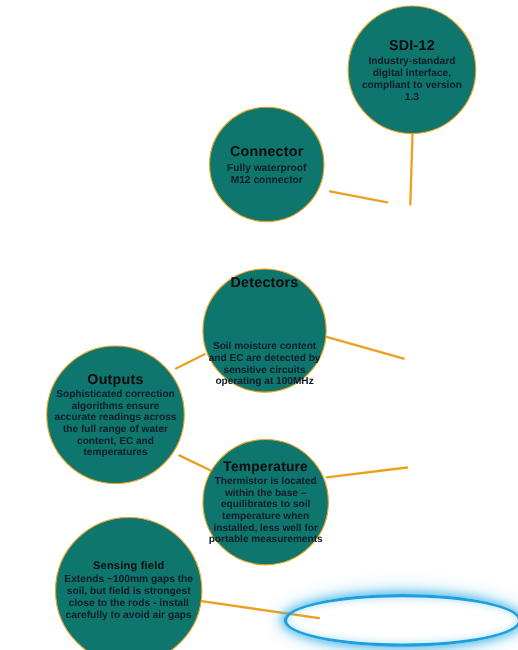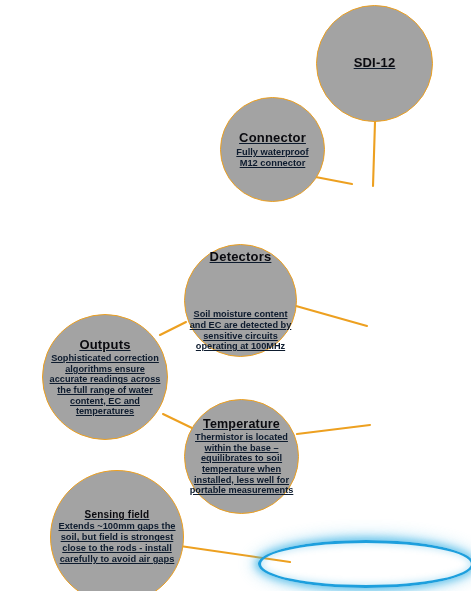--- a/index.html
+++ b/index.html
@@ -26,29 +26,28 @@
     left: 0; top: 0;
     width: 471px;
     height: 591px;
     pointer-events: none;
   }
   .callout {
     position: absolute;
     box-sizing: border-box;
     border: 1.6px solid #eda020;
     border-radius: 50%;
-    background: #a3a3a3;
+    background: #0f766e;
     display: flex;
     flex-direction: column;
     align-items: center;
     justify-content: center;
     text-align: center;
     color: #0d1b2e;
     padding: 6px;
-    text-decoration: underline;
   }
   .callout-title {
     font-weight: bold;
     color: #0a0a0f;
     letter-spacing: 0.2px;
     margin-bottom: 1px;
     white-space: nowrap;
   }
   .callout-body {
     font-weight: bold;
@@ -58,21 +57,21 @@
 
   
   #bubble-sdi12 {
     left: 316px; top: 5px;
     width: 117px; height: 117px;
   }
   #bubble-sdi12 .callout-title { font-size: 13px; margin-bottom: 2px; }
   #bubble-sdi12 .callout-body  { font-size: 9.3px; width: 104px; }
 
   #bubble-connector {
-    left: 220px; top: 97px;
+    left: 190px; top: 97px;
     width: 105px; height: 105px; text-align: center;
   }
   #bubble-connector .callout-title { font-size: 13px; margin-bottom: 2px; }
   #bubble-connector .callout-body  { font-size: 9.3px; width: 92px; }
 
   #bubble-detectors {
     left: 184px; top: 244px;
     width: 113px; height: 113px;
   }
   #bubble-detectors .callout-title { font-size: 13px; margin-bottom: 1px; }
@@ -127,20 +126,21 @@
       <line x1="163" y1="414" x2="192" y2="428"></line>
       <line x1="297" y1="434" x2="370" y2="425"></line>
       <line x1="180" y1="546" x2="290" y2="562"></line>
     </g>
   </svg>
 
   <div id="device-ring"></div>
 
   <div class="callout" id="bubble-sdi12">
     <div class="callout-title">SDI-12</div>
+    <div class="callout-body">Industry-standard digital interface, compliant to version 1.3</div>
   </div>
 
   <div class="callout" id="bubble-connector">
     <div class="callout-title">Connector</div>
     <div class="callout-body">Fully waterproof M12 connector</div>
   </div>
 
   <div class="callout" id="bubble-detectors">
     <div class="callout-title">Detectors</div>
     <div class="callout-body">Soil moisture content and EC are detected by sensitive circuits operating at 100MHz</div>

